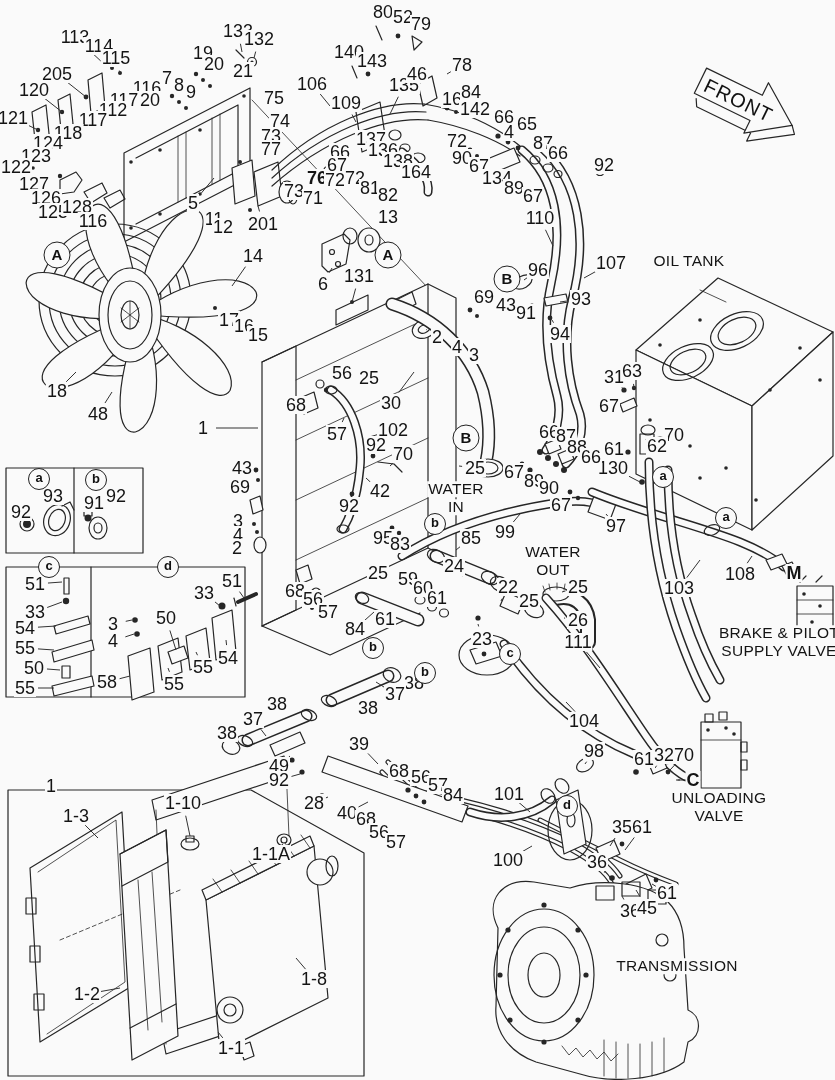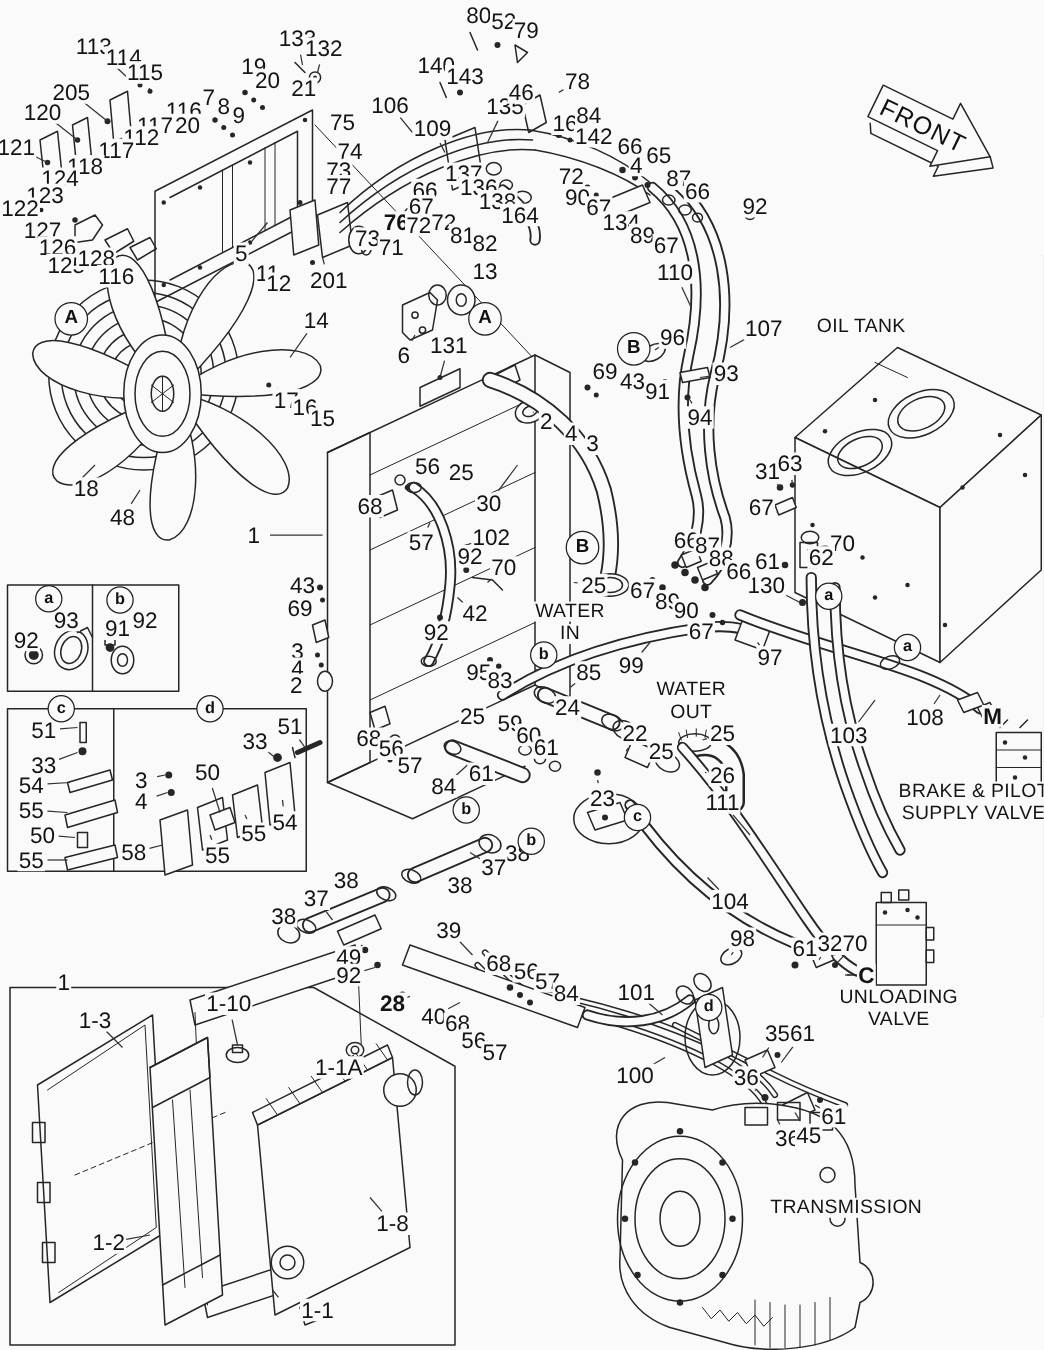--- a/index.html
+++ b/index.html
@@ -634,21 +634,21 @@
       <span class="lbl" style="left: 540px; top: 218px;">110</span>
       <span class="lbl" style="left: 611px; top: 263px;">107</span>
       <span class="lbl" style="left: 538px; top: 270px;">96</span>
       <span class="lbl" style="left: 581px; top: 299px;">93</span>
       <span class="lbl" style="left: 526px; top: 313px;">91</span>
       <span class="lbl" style="left: 560px; top: 334px;">94</span>
       <span class="lbl" style="left: 253px; top: 256px;">14</span>
       <span class="lbl" style="left: 229px; top: 320px;">17</span>
       <span class="lbl" style="left: 244px; top: 326px;">16</span>
       <span class="lbl" style="left: 258px; top: 335px;">15</span>
-      <span class="lbl" style="left: 69px; top: 391px;">18</span>
+      <span class="lbl" style="left: 57px; top: 391px;">18</span>
       <span class="lbl" style="left: 98px; top: 414px;">48</span>
       <span class="lbl" style="left: 203px; top: 428px;">1</span>
       <span class="lbl" style="left: 359px; top: 276px;">131</span>
       <span class="lbl" style="left: 437px; top: 337px;">2</span>
       <span class="lbl" style="left: 457px; top: 347px;">4</span>
       <span class="lbl" style="left: 474px; top: 355px;">3</span>
       <span class="lbl" style="left: 484px; top: 297px;">69</span>
       <span class="lbl" style="left: 506px; top: 305px;">43</span>
       <span class="lbl" style="left: 391px; top: 403px;">30</span>
       <span class="lbl" style="left: 342px; top: 373px;">56</span>
@@ -705,21 +705,21 @@
       <span class="lbl" style="left: 740px; top: 574px;">108</span>
       <span class="lbl" style="left: 679px; top: 588px;">103</span>
       <span class="lbl" style="left: 414px; top: 683px;">38</span>
       <span class="lbl" style="left: 395px; top: 694px;">37</span>
       <span class="lbl" style="left: 368px; top: 708px;">38</span>
       <span class="lbl" style="left: 277px; top: 704px;">38</span>
       <span class="lbl" style="left: 253px; top: 719px;">37</span>
       <span class="lbl" style="left: 227px; top: 733px;">38</span>
       <span class="lbl" style="left: 279px; top: 766px;">49</span>
       <span class="lbl" style="left: 279px; top: 780px;">92</span>
-      <span class="lbl" style="left: 314px; top: 803px; font-weight: bold;">28</span>
+      <span class="lbl" style="left: 314px; top: 803px;">28</span>
       <span class="lbl" style="left: 359px; top: 744px;">39</span>
       <span class="lbl" style="left: 347px; top: 813px;">40</span>
       <span class="lbl" style="left: 399px; top: 771px;">68</span>
       <span class="lbl" style="left: 421px; top: 777px;">56</span>
       <span class="lbl" style="left: 438px; top: 785px;">57</span>
       <span class="lbl" style="left: 366px; top: 819px;">68</span>
       <span class="lbl" style="left: 379px; top: 832px;">56</span>
       <span class="lbl" style="left: 396px; top: 842px;">57</span>
       <span class="lbl" style="left: 453px; top: 795px;">84</span>
       <span class="lbl" style="left: 584px; top: 721px;">104</span>
@@ -753,21 +753,21 @@
       <span class="lbl" style="left: 228px; top: 658px;">54</span>
       <span class="lbl" style="left: 203px; top: 667px;">55</span>
       <span class="lbl" style="left: 107px; top: 682px;">58</span>
       <span class="lbl" style="left: 174px; top: 684px;">55</span>
       <span class="lbl" style="left: 51px; top: 786px;">1</span>
       <span class="lbl" style="left: 76px; top: 816px;">1-3</span>
       <span class="lbl" style="left: 183px; top: 803px;">1-10</span>
       <span class="lbl" style="left: 271px; top: 854px;">1-1A</span>
       <span class="lbl" style="left: 87px; top: 994px;">1-2</span>
       <span class="lbl" style="left: 314px; top: 979px;">1-8</span>
-      <span class="lbl" style="left: 231px; top: 1048px; margin-left: 23px;">1-1</span>
+      <span class="lbl" style="left: 231px; top: 1048px;">1-1</span>
       <span class="lbl bold" style="left: 794px; top: 573px;">M</span>
       <span class="lbl bold" style="left: 693px; top: 780px;">C</span>
       <span class="lbl cap" style="left: 689px; top: 261px;">OIL TANK</span>
       <span class="lbl cap" style="left: 456px; top: 489px;">WATER</span>
       <span class="lbl cap" style="left: 456px; top: 507px;">IN</span>
       <span class="lbl cap" style="left: 553px; top: 552px;">WATER</span>
       <span class="lbl cap" style="left: 553px; top: 570px;">OUT</span>
       <span class="lbl cap" style="left: 779px; top: 633px;">BRAKE &amp; PILOT</span>
       <span class="lbl cap" style="left: 779px; top: 651px;">SUPPLY VALVE</span>
       <span class="lbl cap" style="left: 719px; top: 798px;">UNLOADING</span>

